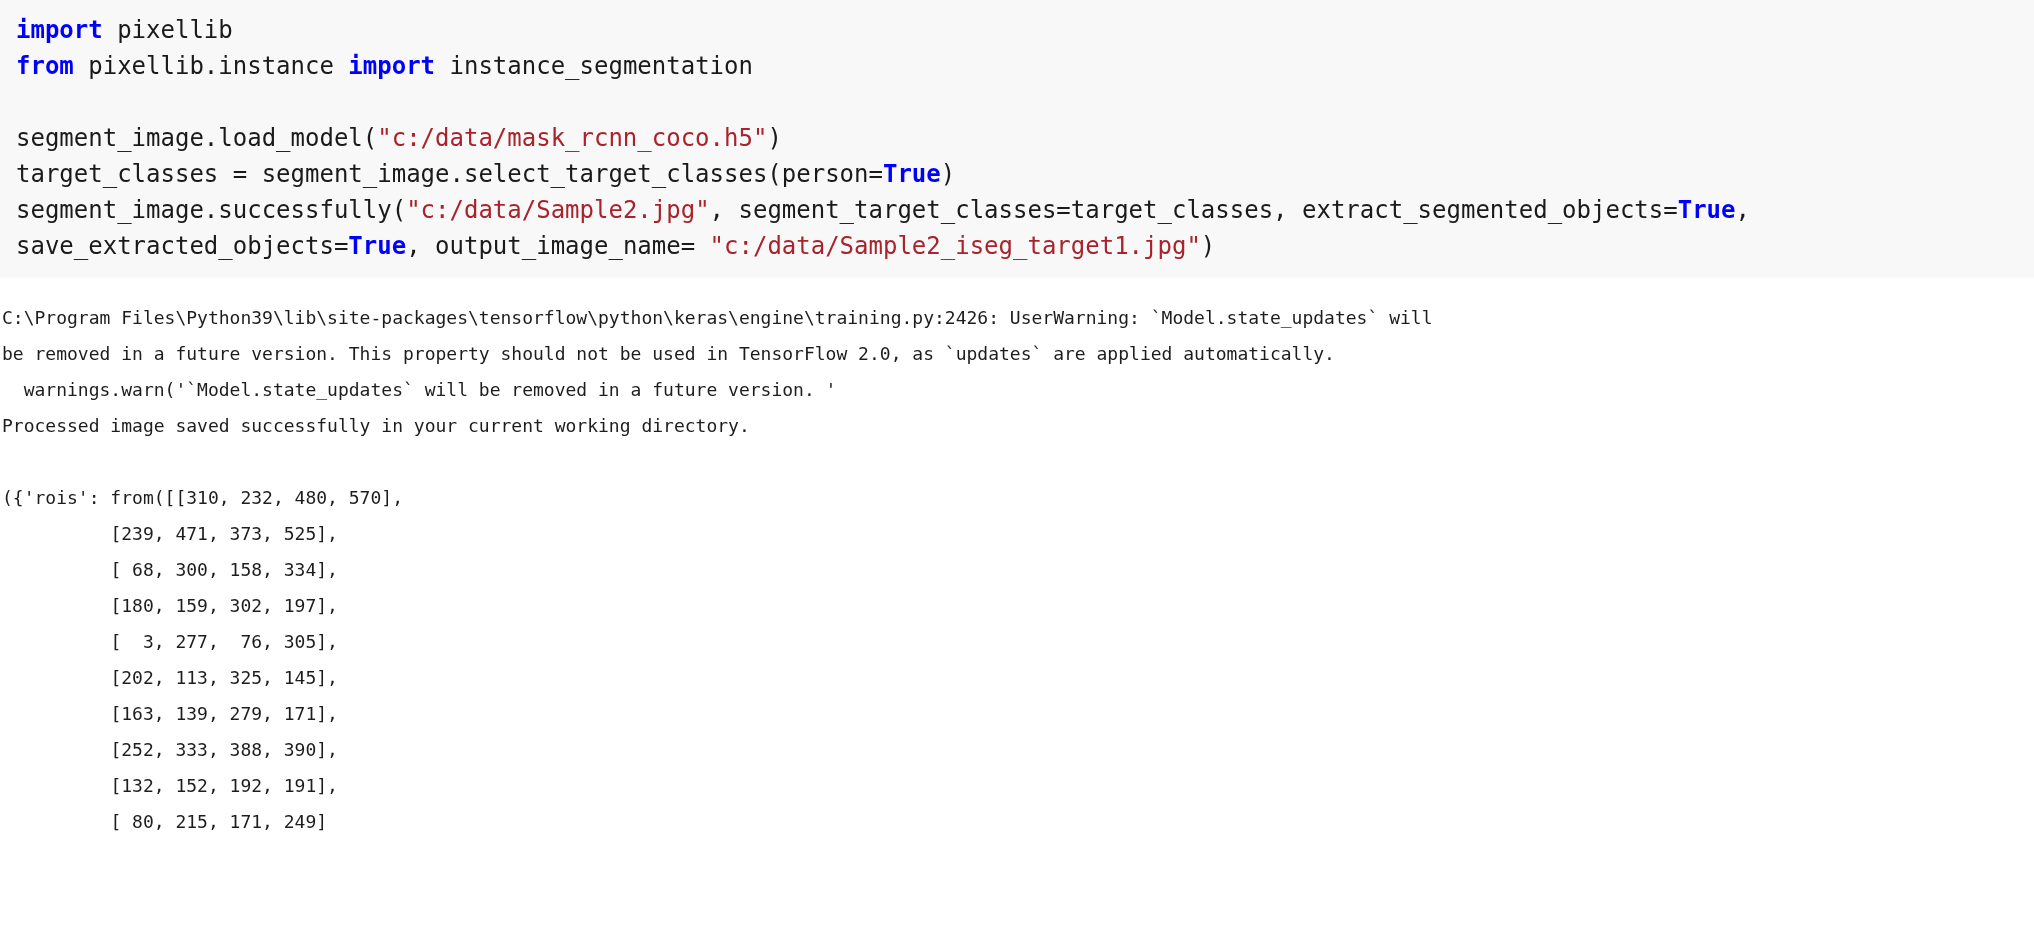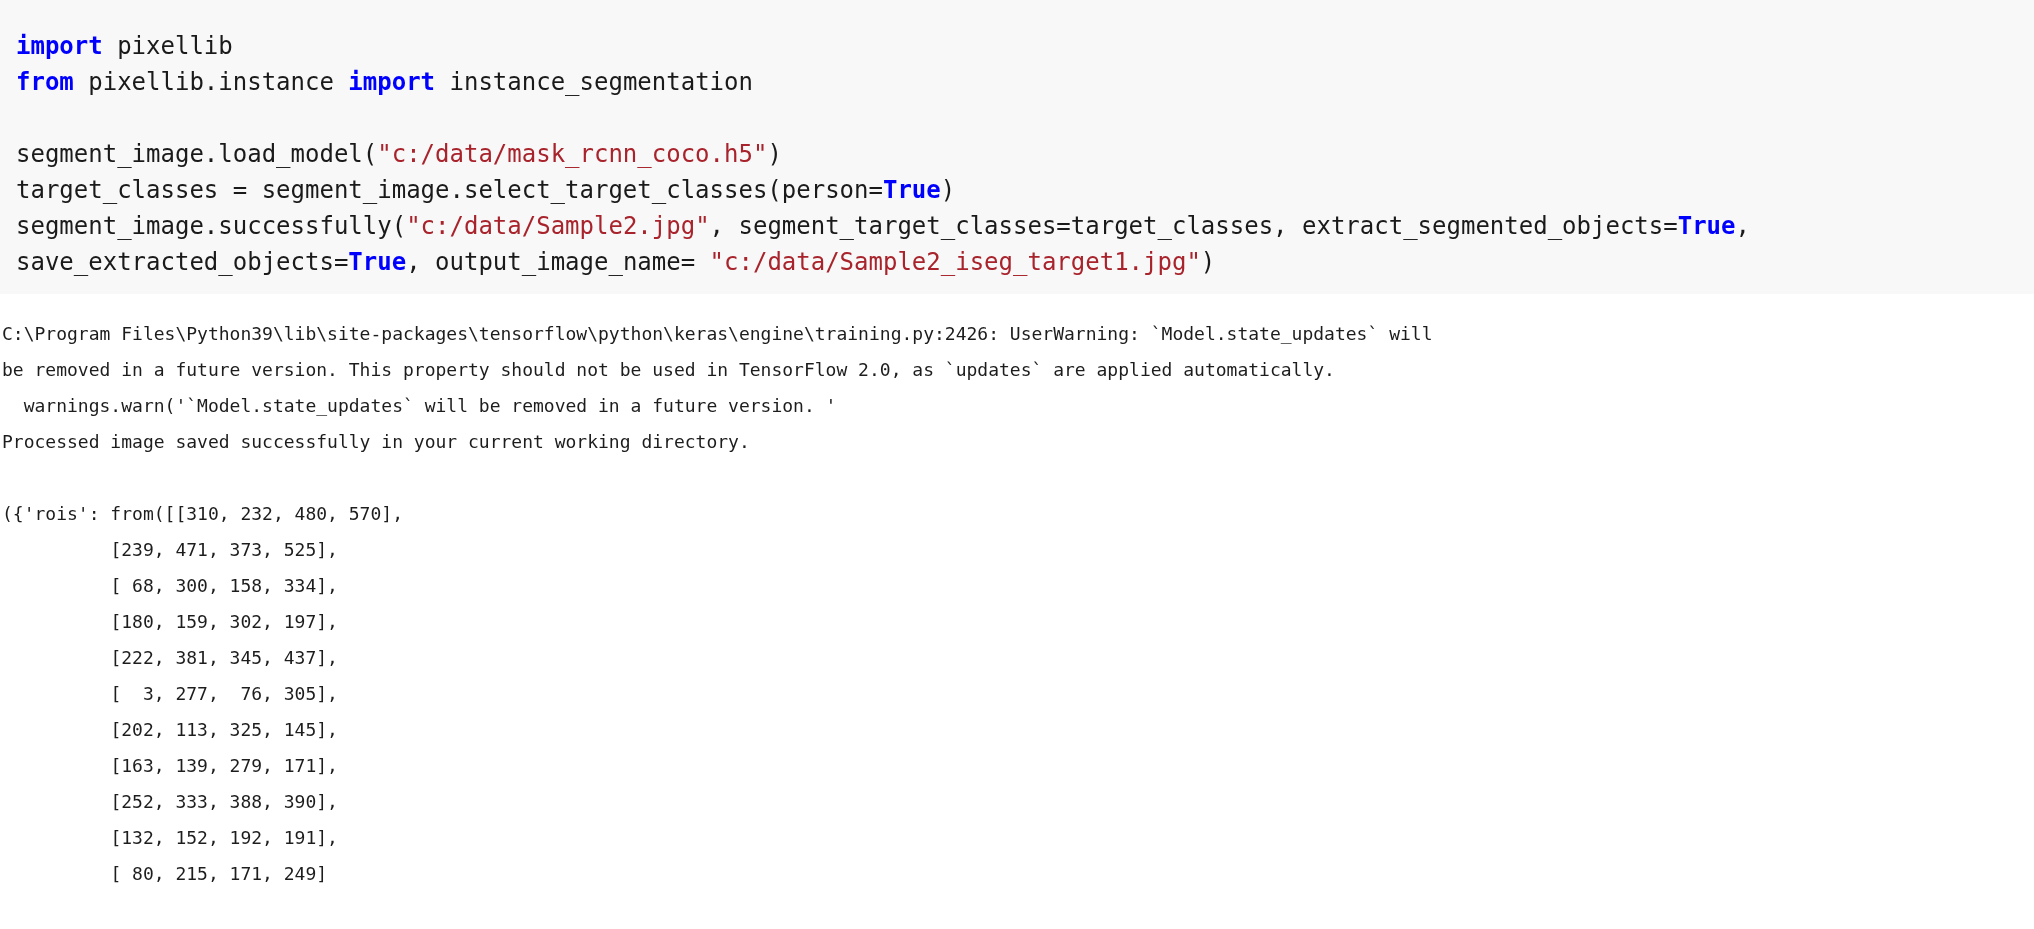--- a/index.html
+++ b/index.html
@@ -10,21 +10,21 @@
   body {
     width: 2034px;
     height: 929px;
     overflow: hidden;
     font-family: "DejaVu Sans Mono", "Liberation Mono", monospace;
   }
 
   
   #code-cell {
     background: #f8f8f8;
-    padding: 28px 0 14px 0;
+    padding: 12px 0 14px 0;
     box-sizing: border-box;
   }
   .code-line {
     font-family: "DejaVu Sans Mono", "Liberation Mono", monospace;
     font-size: 24px;
     line-height: 36px;
     white-space: pre;
     color: #1a1a1a;
     padding-left: 16px;
     letter-spacing: 0px;
@@ -70,21 +70,20 @@
       <div class="out-line">be removed in a future version. This property should not be used in TensorFlow 2.0, as `updates` are applied automatically.</div>
       <div class="out-line">  warnings.warn('`Model.state_updates` will be removed in a future version. '</div>
     </div>
   <div class="out-line">Processed image saved successfully in your current working directory.</div>
   <div class="out-line blank"></div>
   <div id="rois-block" class="rois-block">
       <div class="out-line"><span>({'rois': from([</span><span>[310, 232, 480, 570],</span></div>
       <div class="out-line"><span>          </span><span>[239, 471, 373, 525],</span></div>
       <div class="out-line"><span>          </span><span>[ 68, 300, 158, 334],</span></div>
       <div class="out-line"><span>          </span><span>[180, 159, 302, 197],</span></div>
-      <div class="out-line"><span>          </span><span>[222, 381, 345, 437],</span></div>
       <div class="out-line"><span>          </span><span>[  3, 277,  76, 305],</span></div>
       <div class="out-line"><span>          </span><span>[202, 113, 325, 145],</span></div>
       <div class="out-line"><span>          </span><span>[163, 139, 279, 171],</span></div>
       <div class="out-line"><span>          </span><span>[252, 333, 388, 390],</span></div>
       <div class="out-line"><span>          </span><span>[132, 152, 192, 191],</span></div>
       <div class="out-line"><span>          </span><span>[ 80, 215, 171, 249]</span></div>
     </div>
 </div>
 
 </body></html>

